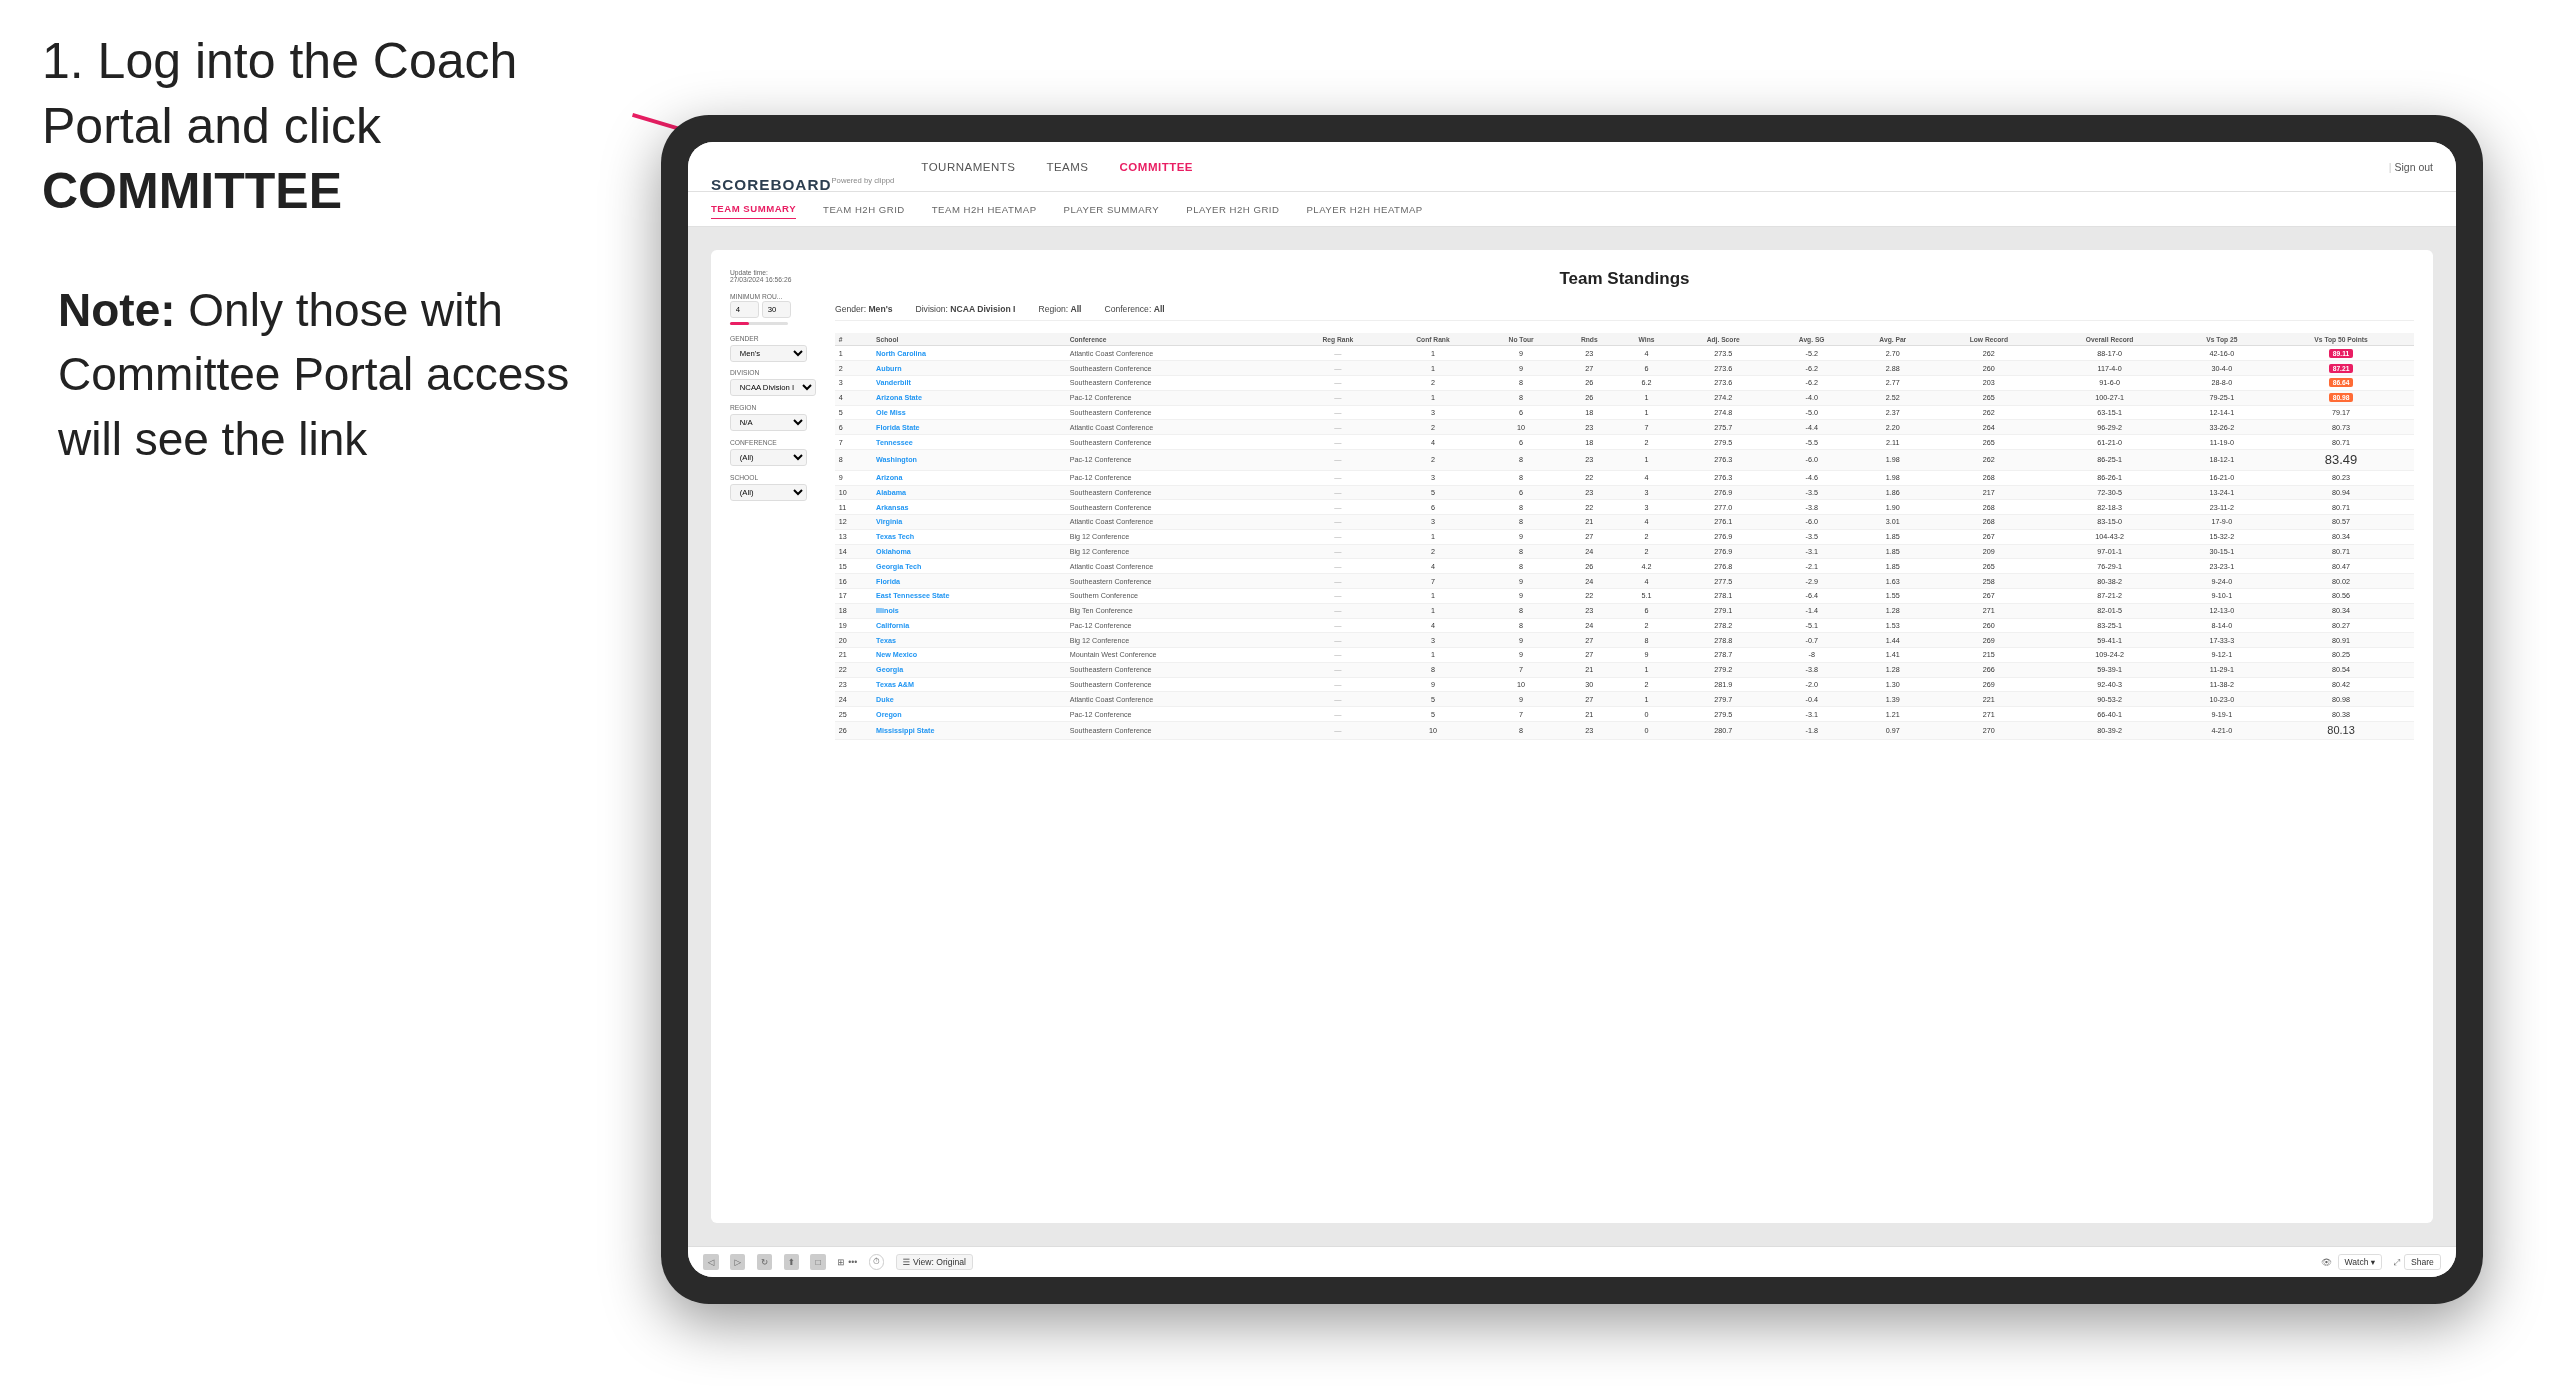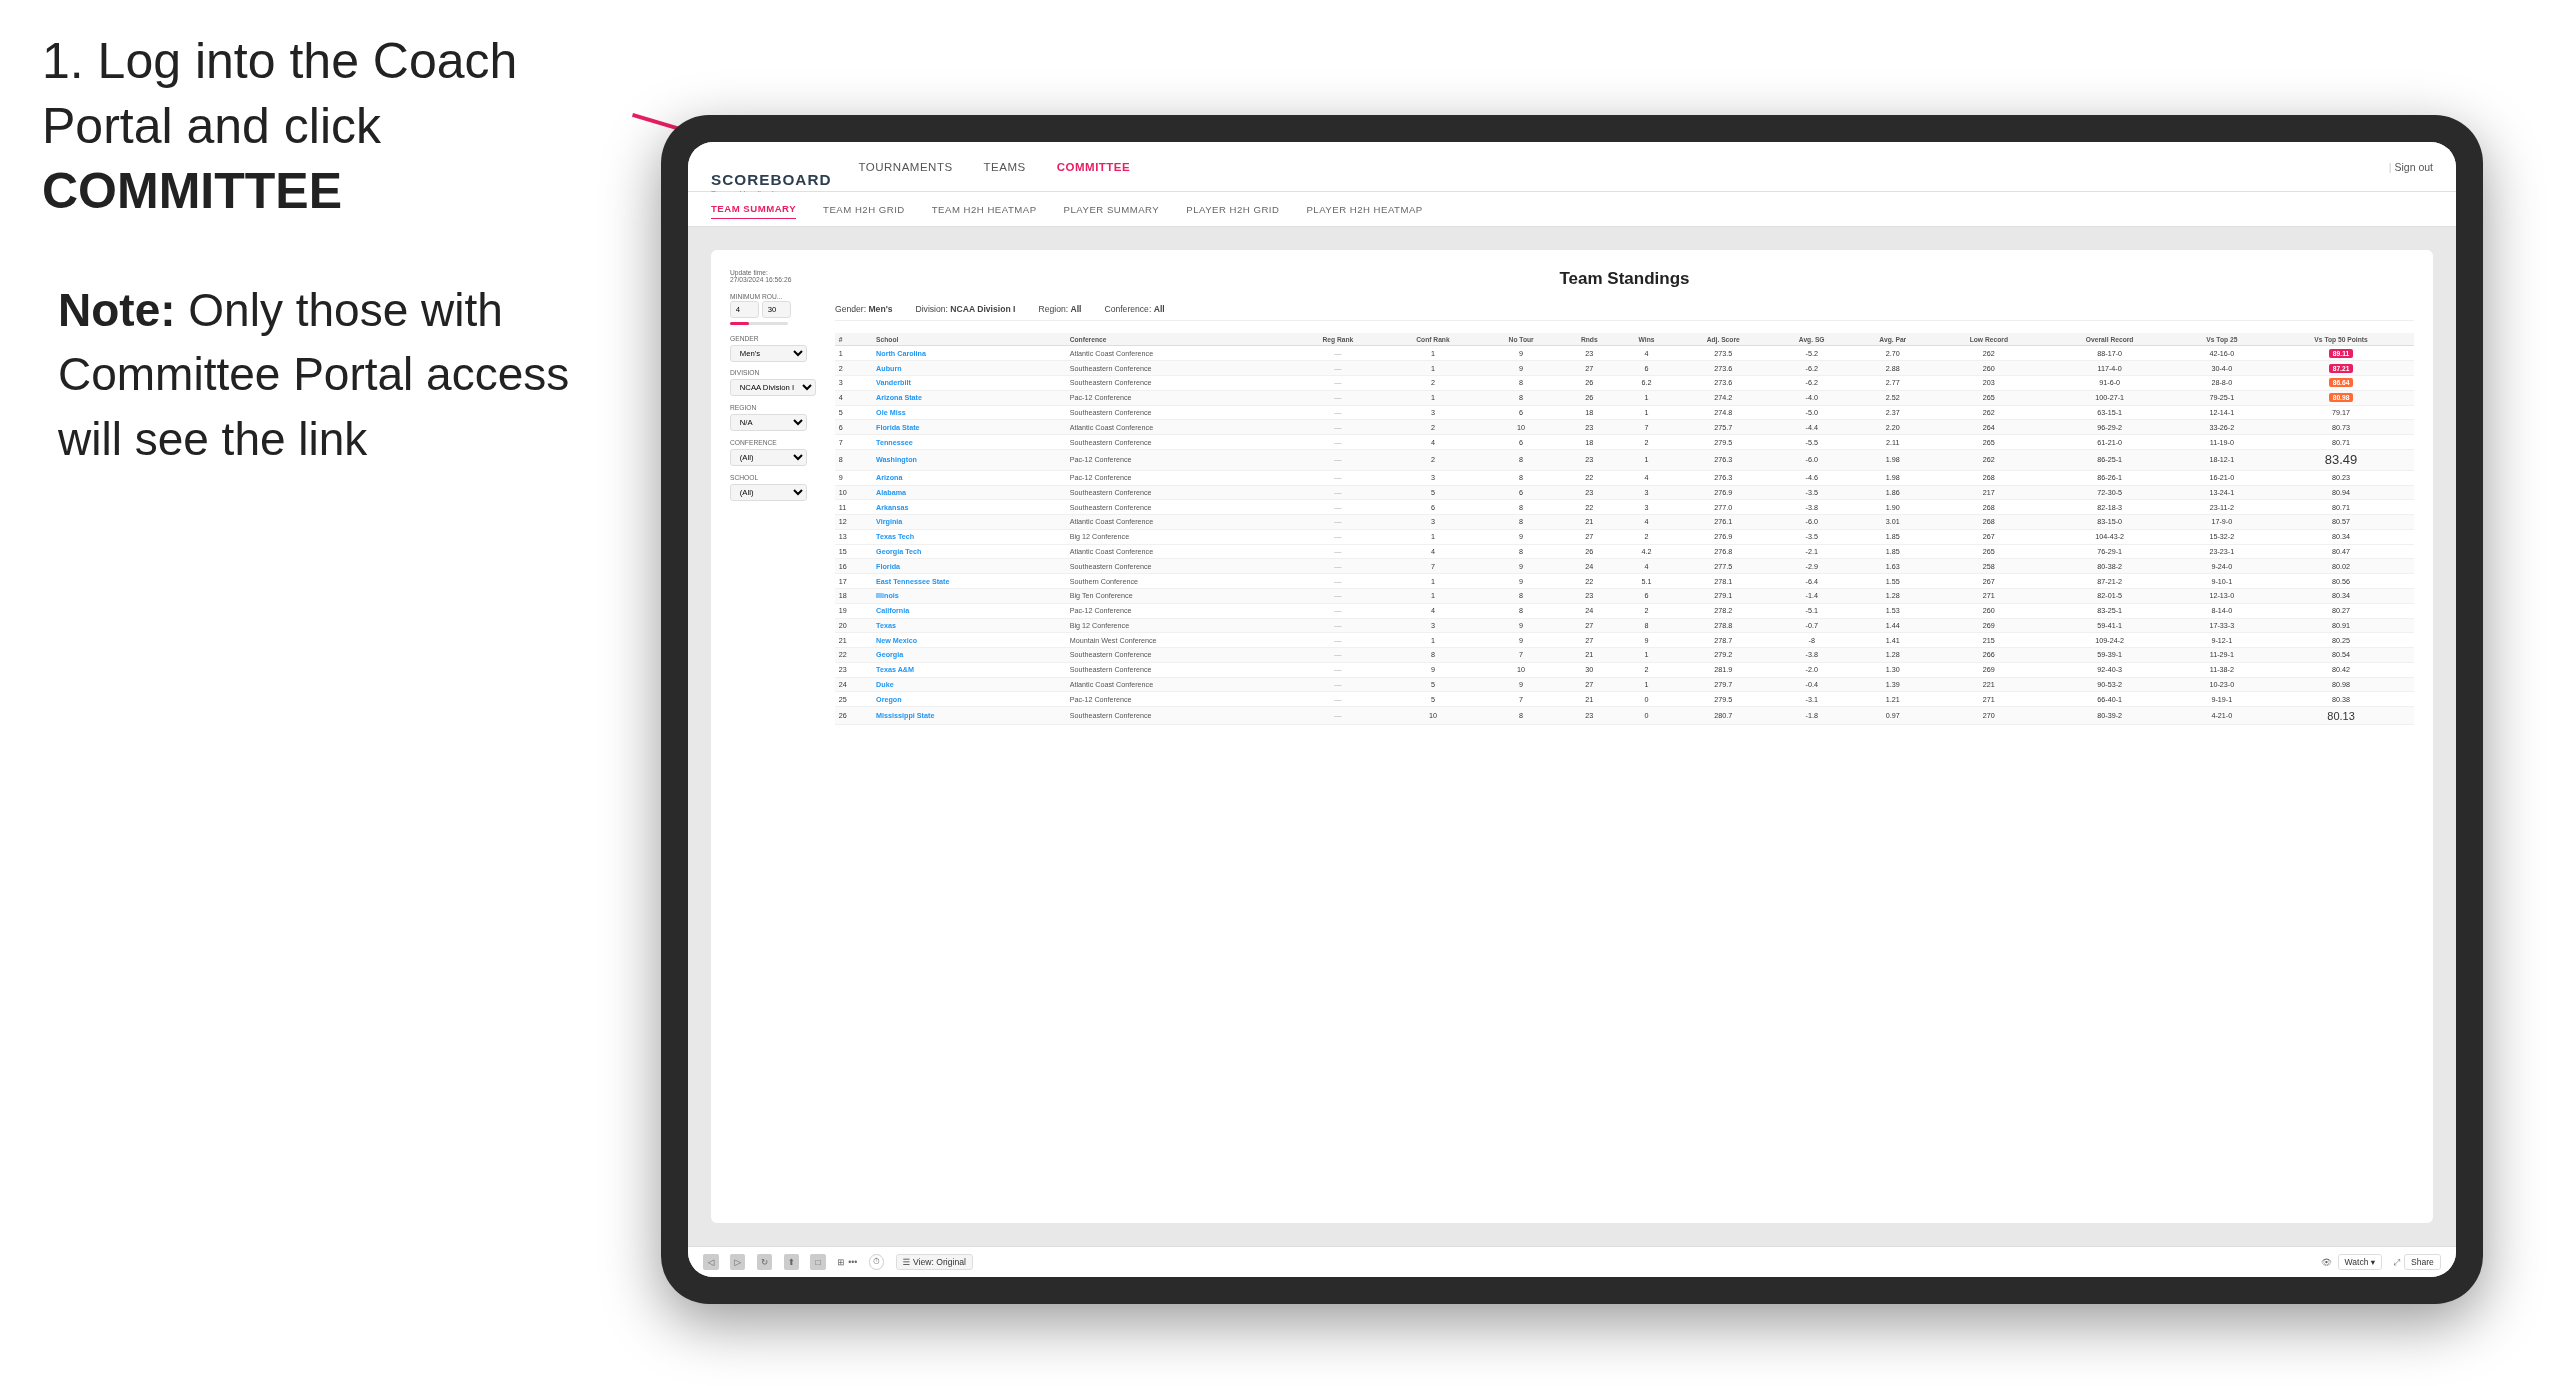--- a/index.html
+++ b/index.html
@@ -87,21 +87,20 @@
       padding: 0 23px;
       height: 50px;
       display: flex;
       align-items: center;
       gap: 0;
       flex-shrink: 0;
     }
 
     .logo-area {
       display: flex;
-      flex-direction: column;
       margin-right: 27px;
       margin-top: 36px;
     }
 
     .logo-text {
       font-size: 15.3px;
       font-weight: 800;
       letter-spacing: 1px;
       color: #2c3e50;
       text-transform: uppercase;
@@ -669,20 +668,37 @@
     <td>27</td>
     <td>2</td>
     <td>276.9</td>
     <td>-3.5</td>
     <td>1.85</td>
     <td>267</td>
     <td>104-43-2</td>
     <td>15-32-2</td>
     <td><span style="font-size:7.2px;">80.34</span></td>
   </tr>
+                    <tr style="background: rgb(250, 250, 250);">
+    <td class="left rank-cell">14</td>
+    <td class="left"><span class="school-name">Oklahoma</span></td>
+    <td class="left" style="color:#555;">Big 12 Conference</td>
+    <td style="color:#aaa;">—</td>
+    <td>2</td>
+    <td>8</td>
+    <td>24</td>
+    <td>2</td>
+    <td>276.9</td>
+    <td>-3.1</td>
+    <td>1.85</td>
+    <td>209</td>
+    <td>97-01-1</td>
+    <td>30-15-1</td>
+    <td><span style="font-size:7.2px;">80.71</span></td>
+  </tr>
                     <tr style="">
     <td class="left rank-cell">15</td>
     <td class="left"><span class="school-name">Georgia Tech</span></td>
     <td class="left" style="color:#555;">Atlantic Coast Conference</td>
     <td style="color:#aaa;">—</td>
     <td>4</td>
     <td>8</td>
     <td>26</td>
     <td>4.2</td>
     <td>276.8</td>

